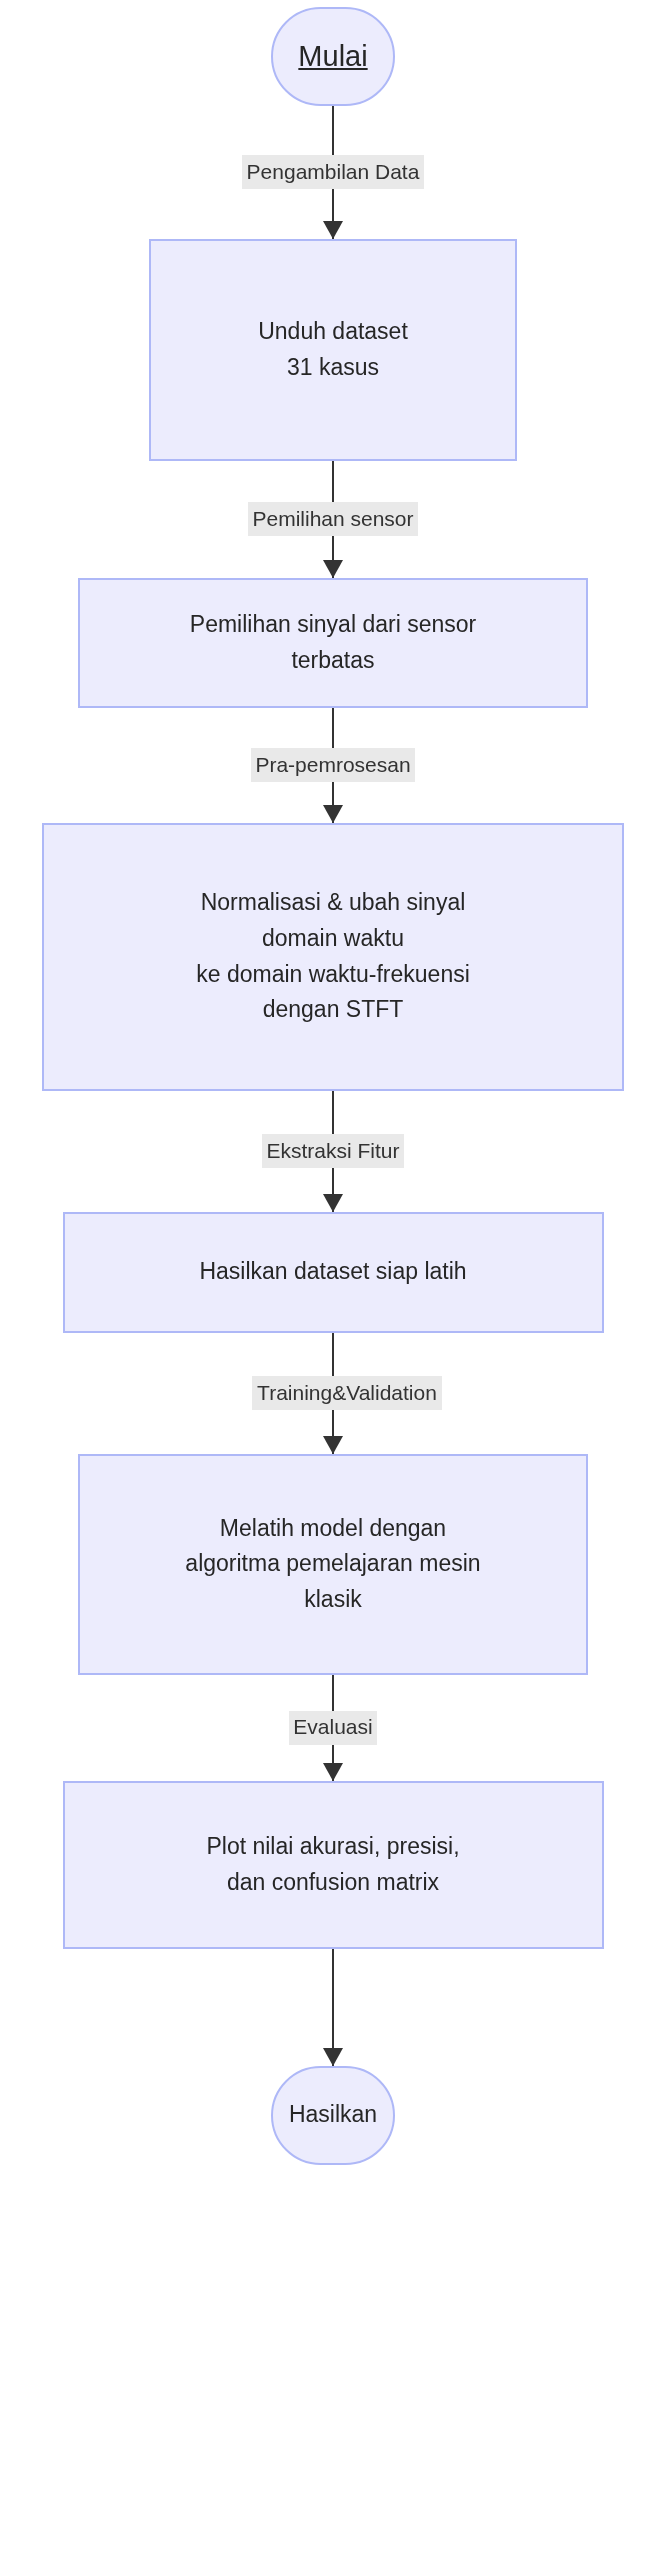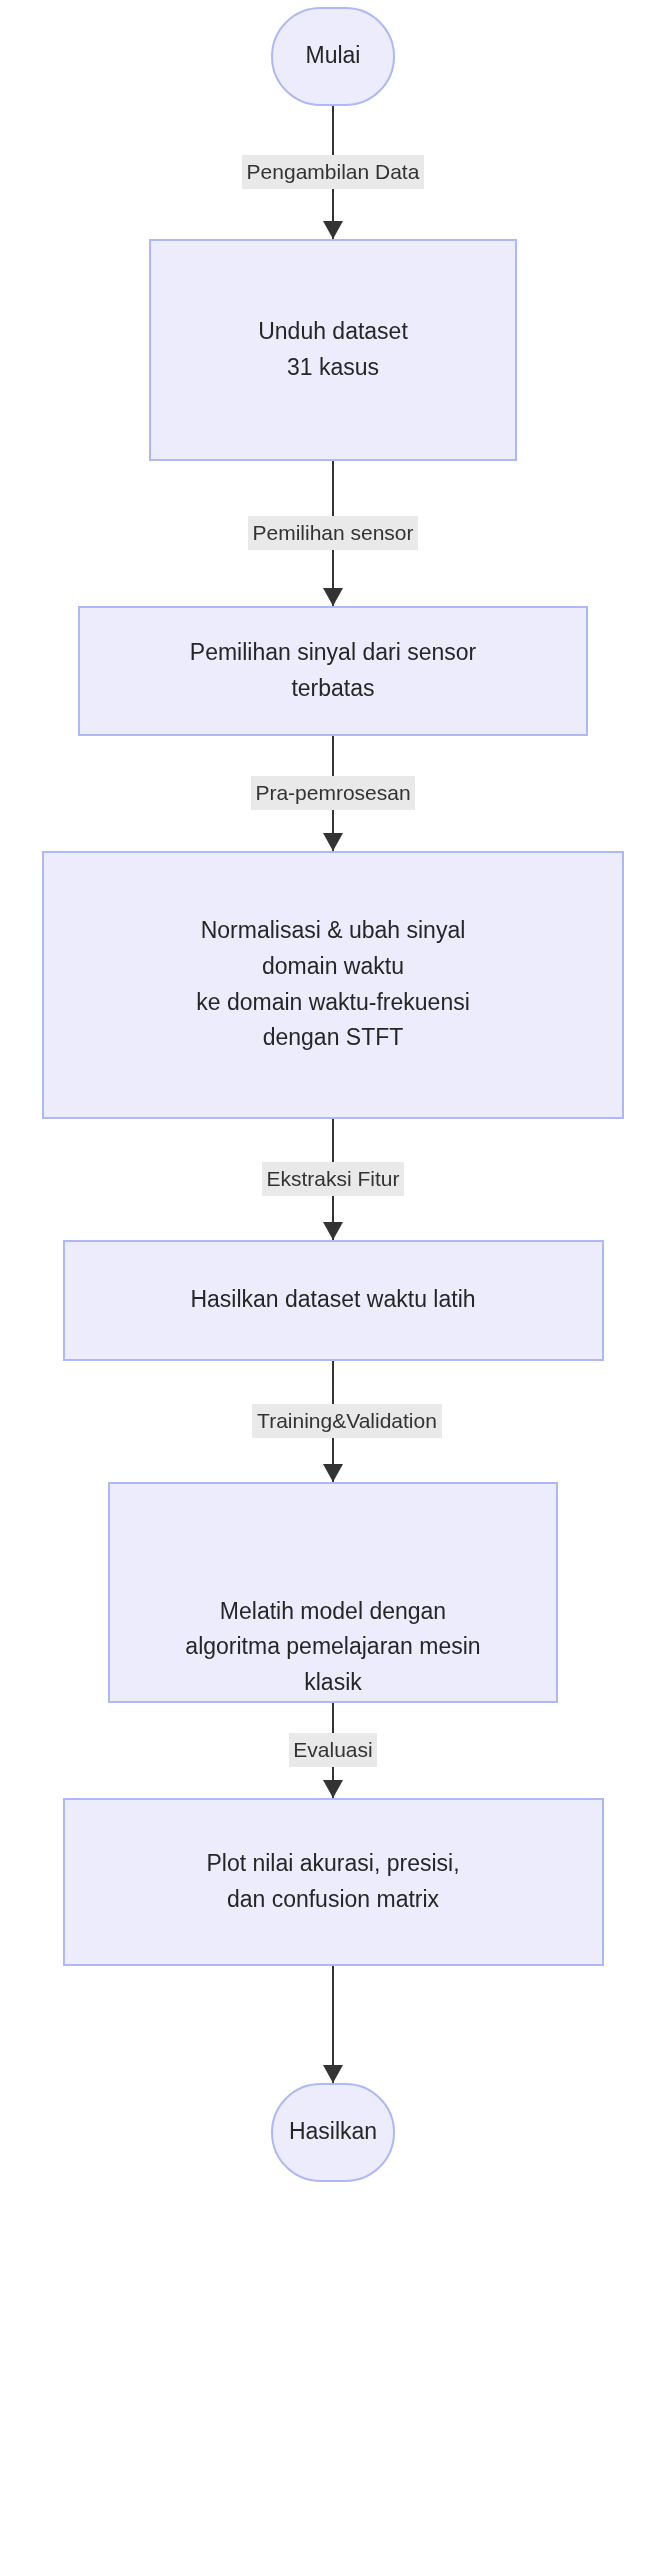--- a/index.html
+++ b/index.html
@@ -87,36 +87,36 @@
     background: #e9e9e9;
     color: #333333;
     font-size: 21px;
     line-height: 1.28;
     padding: 3.4px 4.7px;
     white-space: nowrap;
     font-family: "Liberation Sans", sans-serif;
   }
 
   
-  .n-start   { width: 124px; height: 99px; font-size: 23px; }
+  .n-start   { width: 124px; height: 99px; font-size: 29px; text-decoration: underline; }
   .n-end     { width: 124px; height: 99px; font-size: 23px; }
 
   .n-unduh   { width: 368px; height: 222px; }
   .n-pemilihan { width: 510px; height: 130px; }
   .n-normalisasi { width: 582px; height: 268px; }
   .n-hasilkan { width: 541px; height: 121px; }
-  .n-melatih { width: 450px; height: 221px; align-items: flex-end; }
+  .n-melatih { width: 510px; height: 221px; }
   .n-plot    { width: 541px; height: 168px; }
 
   .e-1 { height: 133px; }
-  .e-2 { height: 145px; }
+  .e-2 { height: 117px; }
   .e-3 { height: 115px; }
   .e-4 { height: 121px; }
   .e-5 { height: 121px; padding-left: 28px; }
-  .e-6 { height: 95px; }
+  .e-6 { height: 106px; }
   .e-7 { height: 117px; }
 
   .spacer-top { height: 6.7px; width: 100%; }
 </style>
 </head>
 <body>
 
 <div class="flowchart">
 
   <div class="spacer-top"></div>
@@ -160,21 +160,21 @@
 dengan STFT</span>
   </div>
 
   <div class="edge e-4">
     <div class="edge-line"></div>
     <div class="edge-arrow"></div>
     <span class="edge-label">Ekstraksi Fitur</span>
   </div>
 
   <div class="node n-hasilkan">
-    <span class="node-label">Hasilkan dataset waktu latih</span>
+    <span class="node-label">Hasilkan dataset siap latih</span>
   </div>
 
   <div class="edge e-5">
     <div class="edge-line"></div>
     <div class="edge-arrow"></div>
     <span class="edge-label">Training&amp;Validation</span>
   </div>
 
   <div class="node n-melatih">
     <span class="node-label">Melatih model dengan

